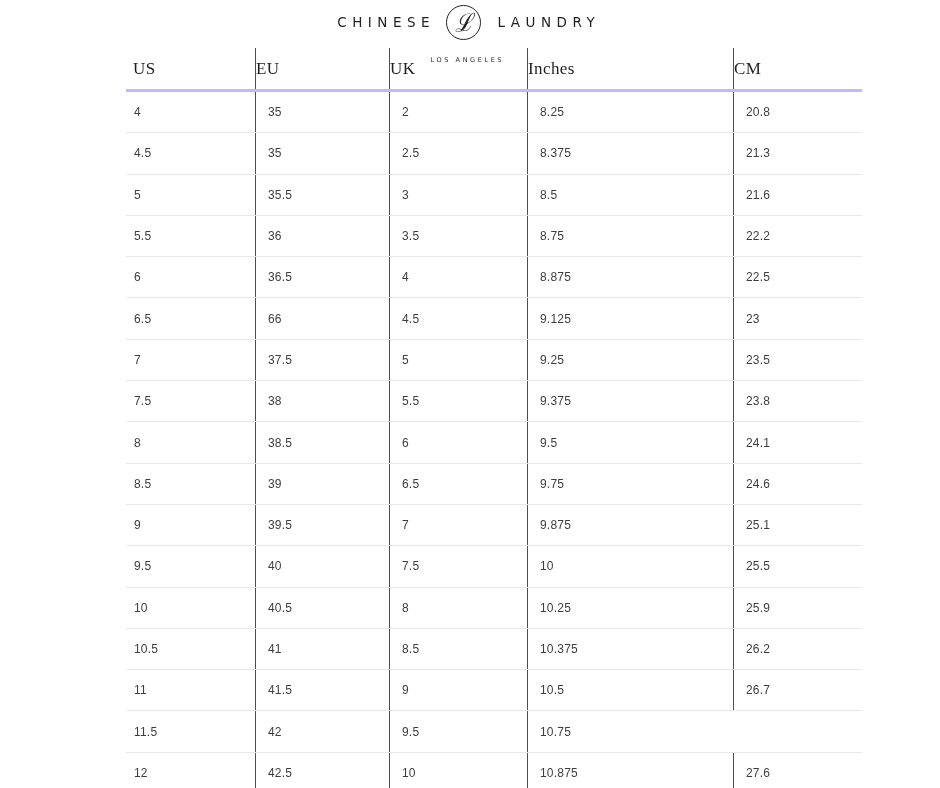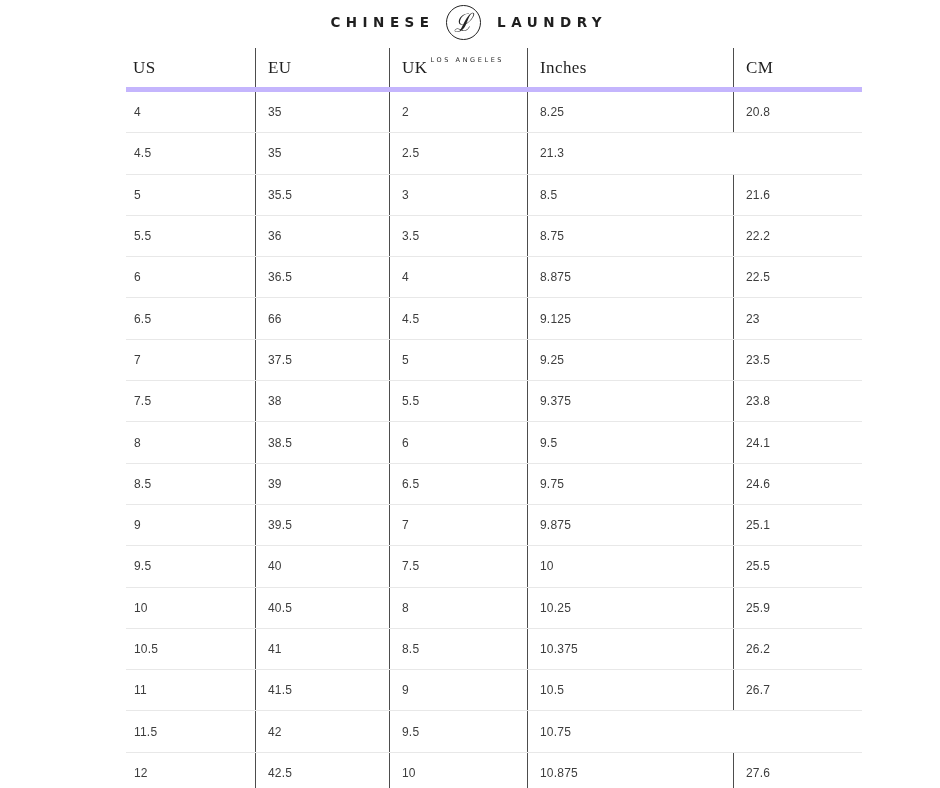--- a/index.html
+++ b/index.html
@@ -25,21 +25,21 @@
     top: 4px; left: 0; right: 8px;
     display: flex; flex-direction: column; align-items: center;
   }
   .logo-row {
     display: flex; align-items: center; gap: 11px;
     height: 36px;
   }
   .logo-word {
     font-family: "DejaVu Sans", sans-serif;
     font-size: 13.5px;
-    font-weight: 700;
+    font-weight: 400;
     letter-spacing: 5.5px;
     color: var(--text-primary);
     text-indent: 5.5px; 
     white-space: nowrap;
   }
   .logo-circle {
     width: 35px; height: 35px;
     border: 1.6px solid #232323;
     border-radius: 50%;
     display: flex; align-items: center; justify-content: center;
@@ -68,29 +68,28 @@
     position: absolute;
     left: 126px; top: 48px;
     width: 736px;
   }
   .thead, .tr {
     display: grid;
     grid-template-columns: 129px 134px 138px 206px 129px;
   }
   .thead {
     height: 44px;
-    border-bottom: 5px solid #c4b5fd;
+    border-bottom: 3px solid #c4b5fd;
   }
   .th {
     font-family: "Liberation Serif", serif;
     font-size: 17px;
     letter-spacing: 0.4px;
     color: var(--text-primary);
     display: flex; align-items: center;
-    padding-left: 12px;
   }
   .th.c0 { padding-left: 7px; }
   .th:not(.c0) { border-left: 1px solid var(--divider-dark); }
   .tr {
     height: 41.3px;
     border-bottom: 1px solid var(--divider-light);
   }
   .td {
     font-family: "Liberation Sans", sans-serif;
     font-size: 12px;
@@ -131,20 +130,21 @@
           <div class="td c0">4</div>
           <div class="td c1">35</div>
           <div class="td c2">2</div>
           <div class="td c3">8.25</div>
           <div class="td c4">20.8</div>
         </div>
         <div class="tr">
           <div class="td c0">4.5</div>
           <div class="td c1">35</div>
           <div class="td c2">2.5</div>
+          <div class="td c3">8.375</div>
           <div class="td c4">21.3</div>
         </div>
         <div class="tr">
           <div class="td c0">5</div>
           <div class="td c1">35.5</div>
           <div class="td c2">3</div>
           <div class="td c3">8.5</div>
           <div class="td c4">21.6</div>
         </div>
         <div class="tr">

